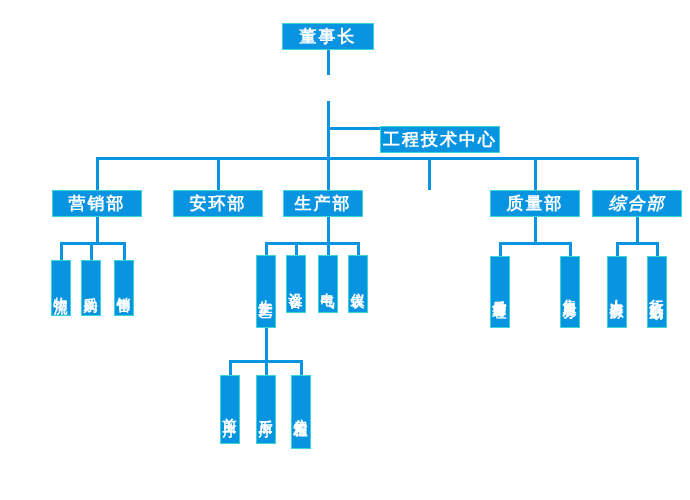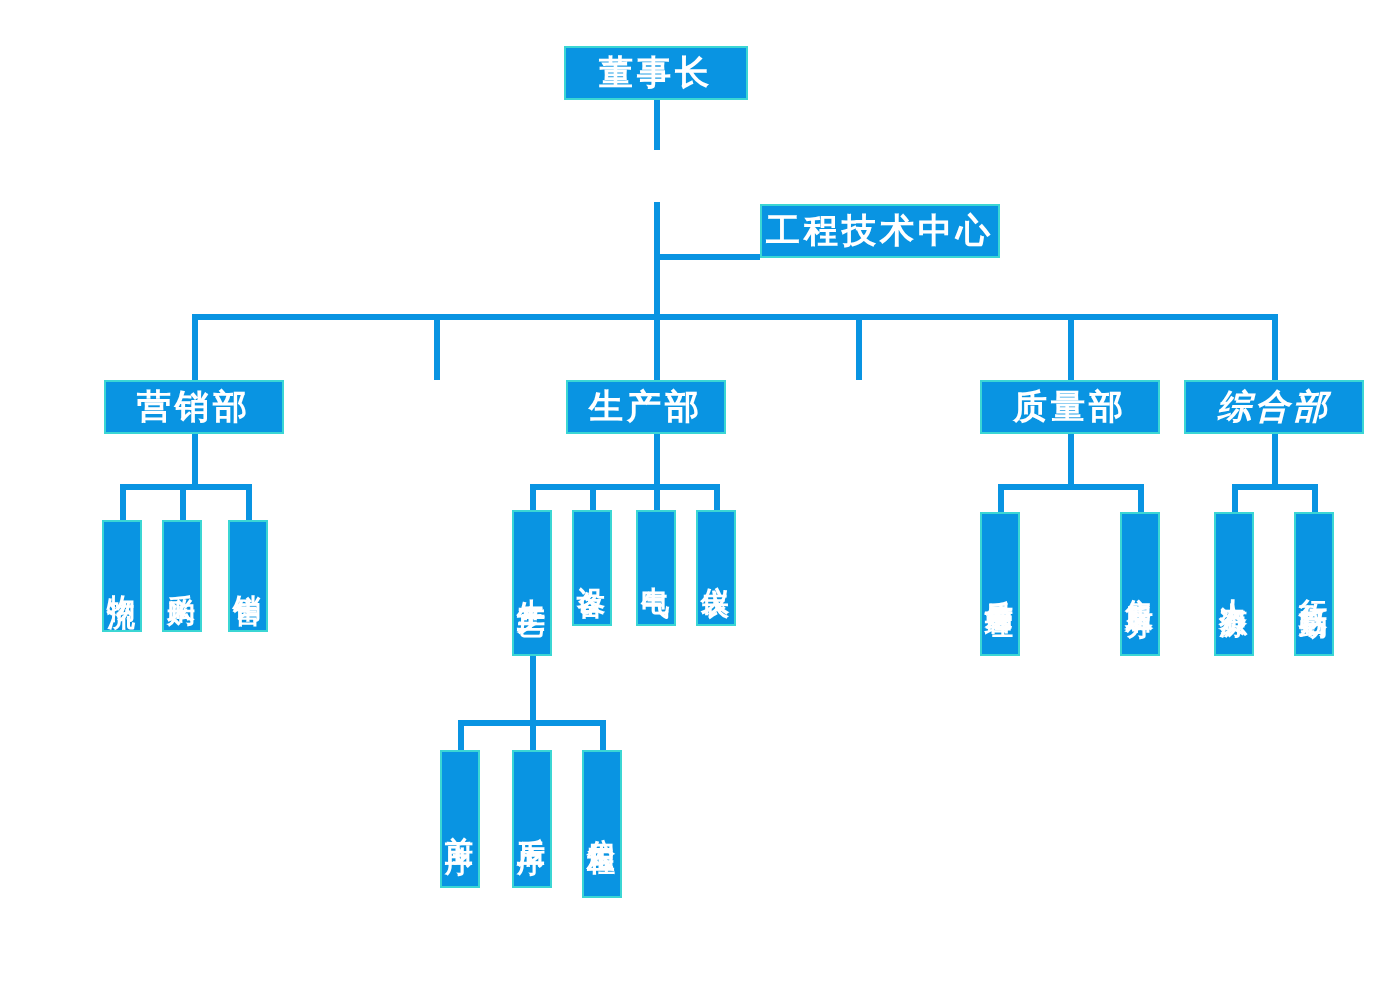--- a/index.html
+++ b/index.html
@@ -23,21 +23,21 @@
   .node{position:absolute;background:var(--box-fill);border:1px solid var(--box-border);
     color:var(--text);display:flex;align-items:center;justify-content:center;
     font-weight:bold;text-align:center;}
   .node.h{height:27px;font-size:17px;letter-spacing:2px;white-space:nowrap;}
   .node.v{width:20px;font-size:14px;writing-mode:vertical-rl;text-orientation:upright;
     letter-spacing:2px;line-height:18px;}
 
   
   .p-chairman{left:282px;top:23px;width:92px;}
   .p-gm{left:282px;top:74px;width:92px;}
-  .p-engineering{left:380px;top:102px;width:120px;font-size:16px;font-family:Liberation Mono, monospace;}
+  .p-engineering{left:380px;top:126px;width:120px;font-size:16px;font-family:Liberation Mono, monospace;}
   .p-marketing{left:52px;top:190px;width:90px;}
   .p-safety{left:173px;top:190px;width:90px;}
   .p-production{left:283px;top:190px;width:80px;}
   .p-finance{left:384px;top:190px;width:90px;}
   .p-quality{left:490px;top:190px;width:90px;}
   .p-general{left:592px;top:190px;width:90px;font-style:italic;}
 
   
   .p-logistics{left:51px;top:260px;height:56px;}
   .p-purchasing{left:81px;top:260px;height:56px;}
@@ -97,20 +97,21 @@
 
   <div class="ln vl" style="left:636px;top:217px;height:27px"></div>
   <div class="ln hl" style="left:616px;top:242px;width:42px"></div>
   <div class="ln vl" style="left:616px;top:242px;height:14px"></div>
   <div class="ln vl" style="left:656px;top:242px;height:14px"></div>
 
   <div class="node h p-chairman">董事长</div>
   <div class="node h p-engineering">工程技术中心</div>
 
   <div class="node h p-marketing">营销部</div>
+  <div class="node h p-safety">安环部</div>
   <div class="node h p-production">生产部</div>
   <div class="node h p-quality">质量部</div>
   <div class="node h p-general">综合部</div>
 
   <div class="node v p-logistics">物流</div>
   <div class="node v p-purchasing">采购</div>
   <div class="node v p-sales">销售</div>
 
   <div class="node v p-process">生产工艺</div>
   <div class="node v p-equipment">设备</div>

